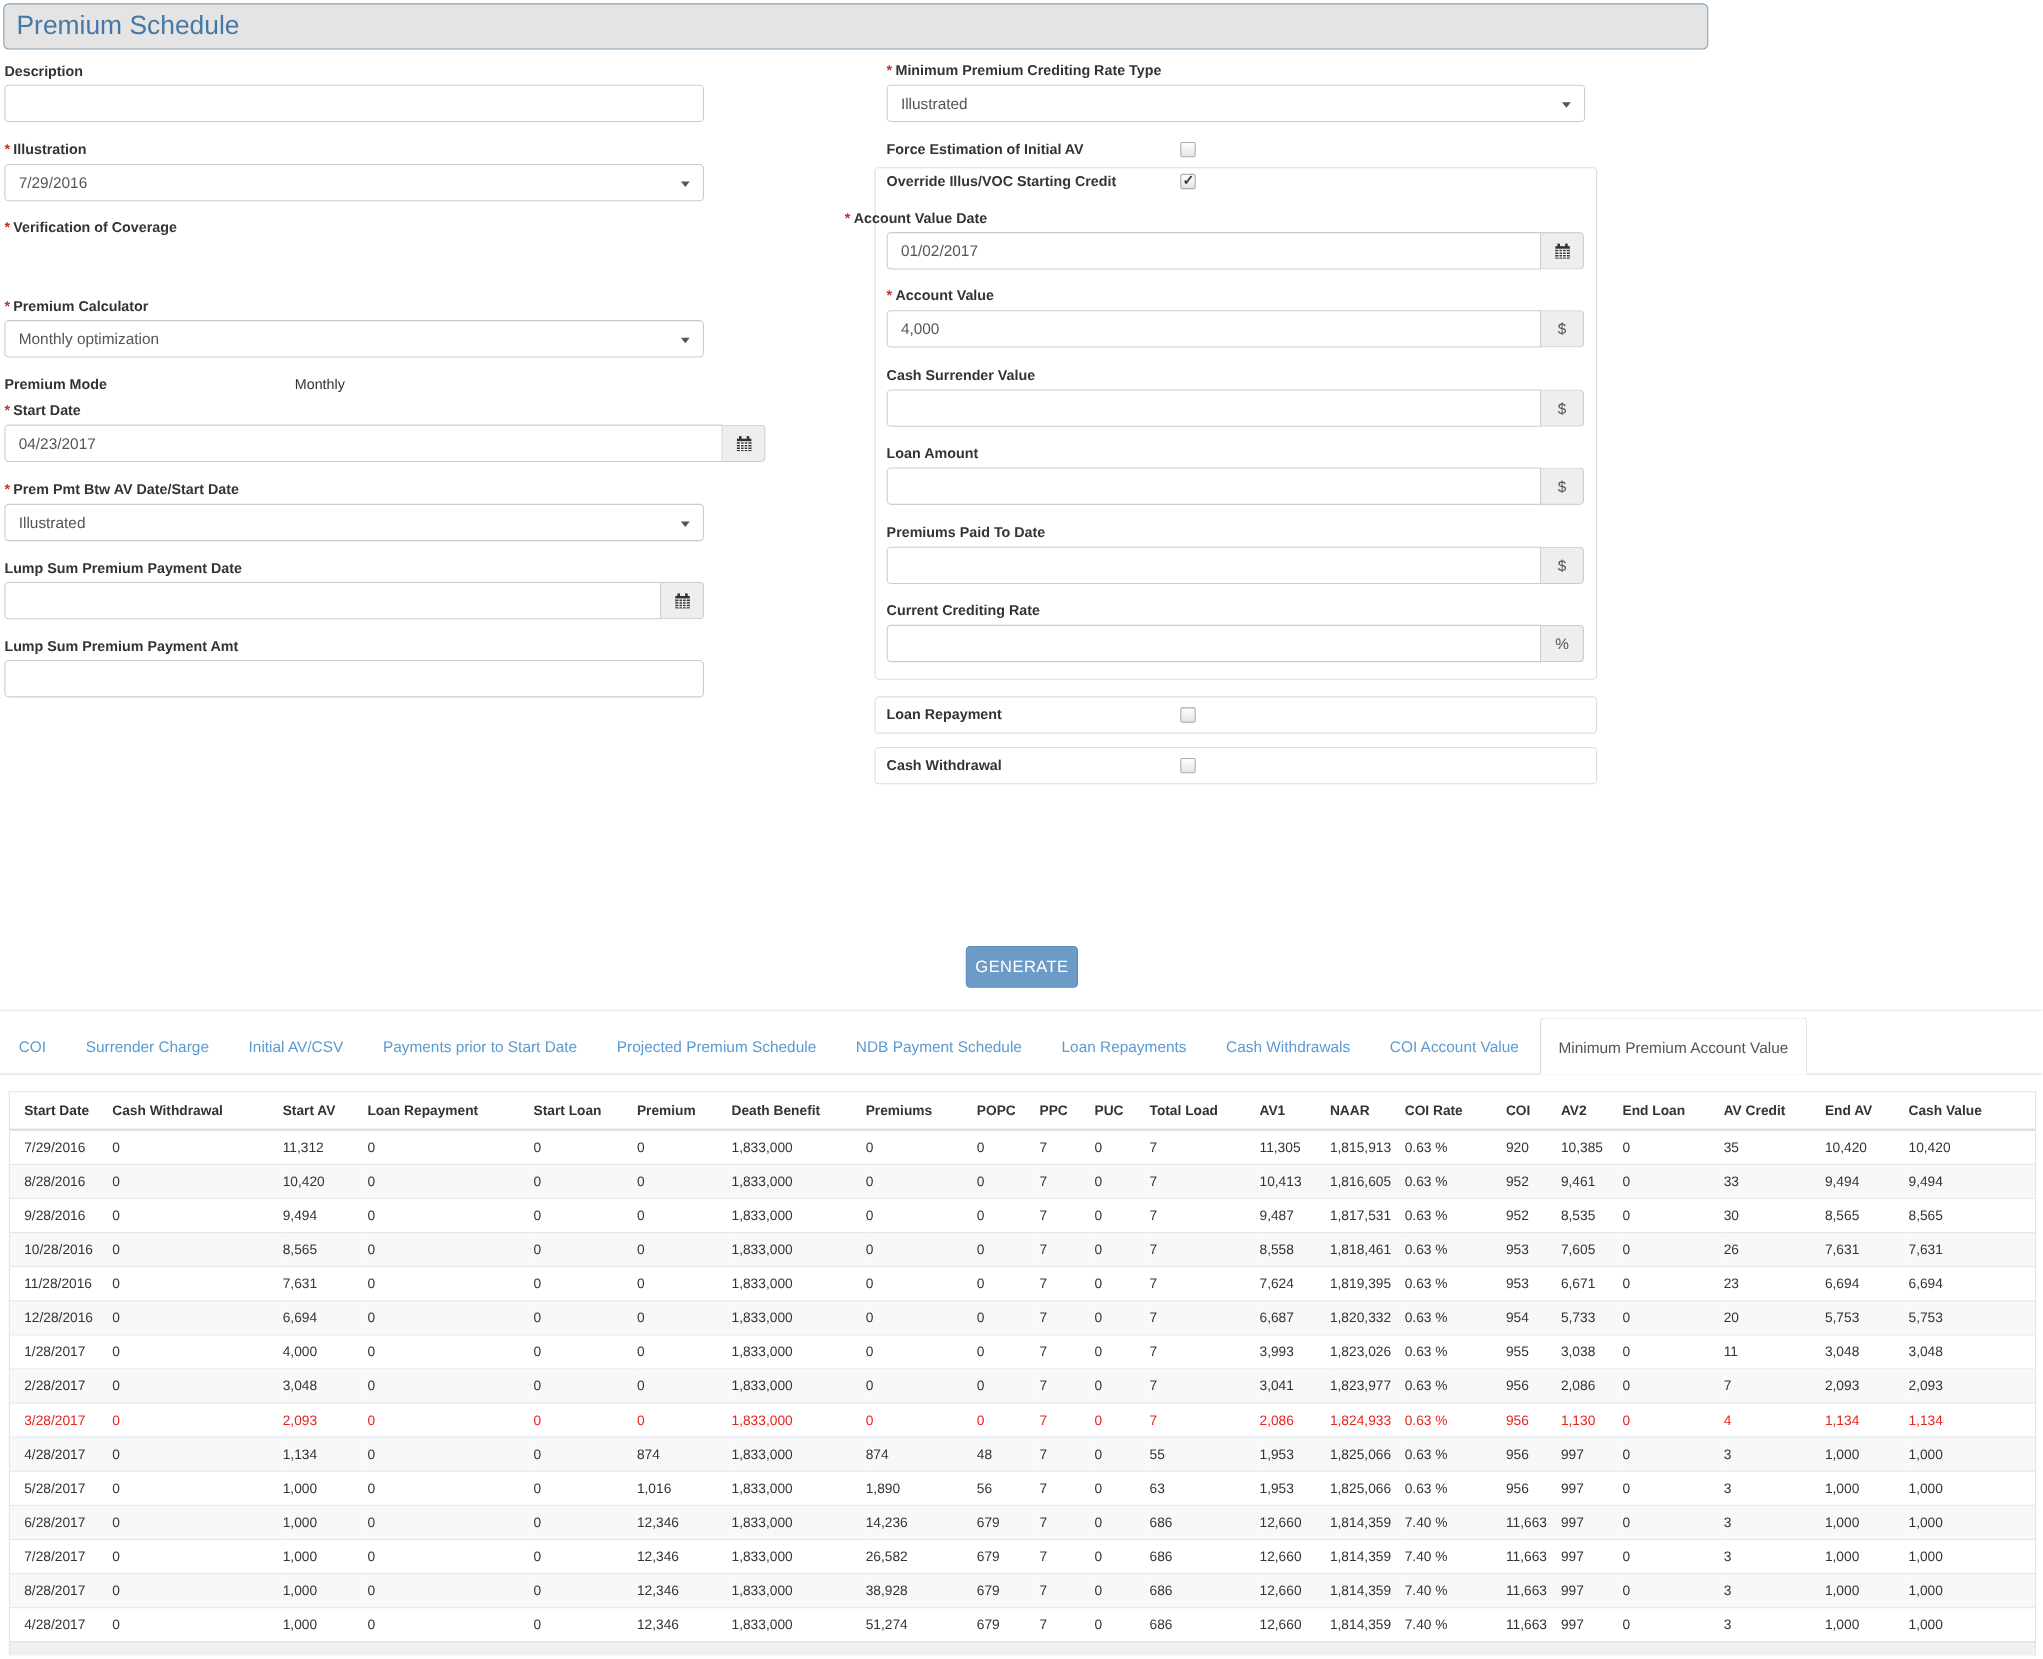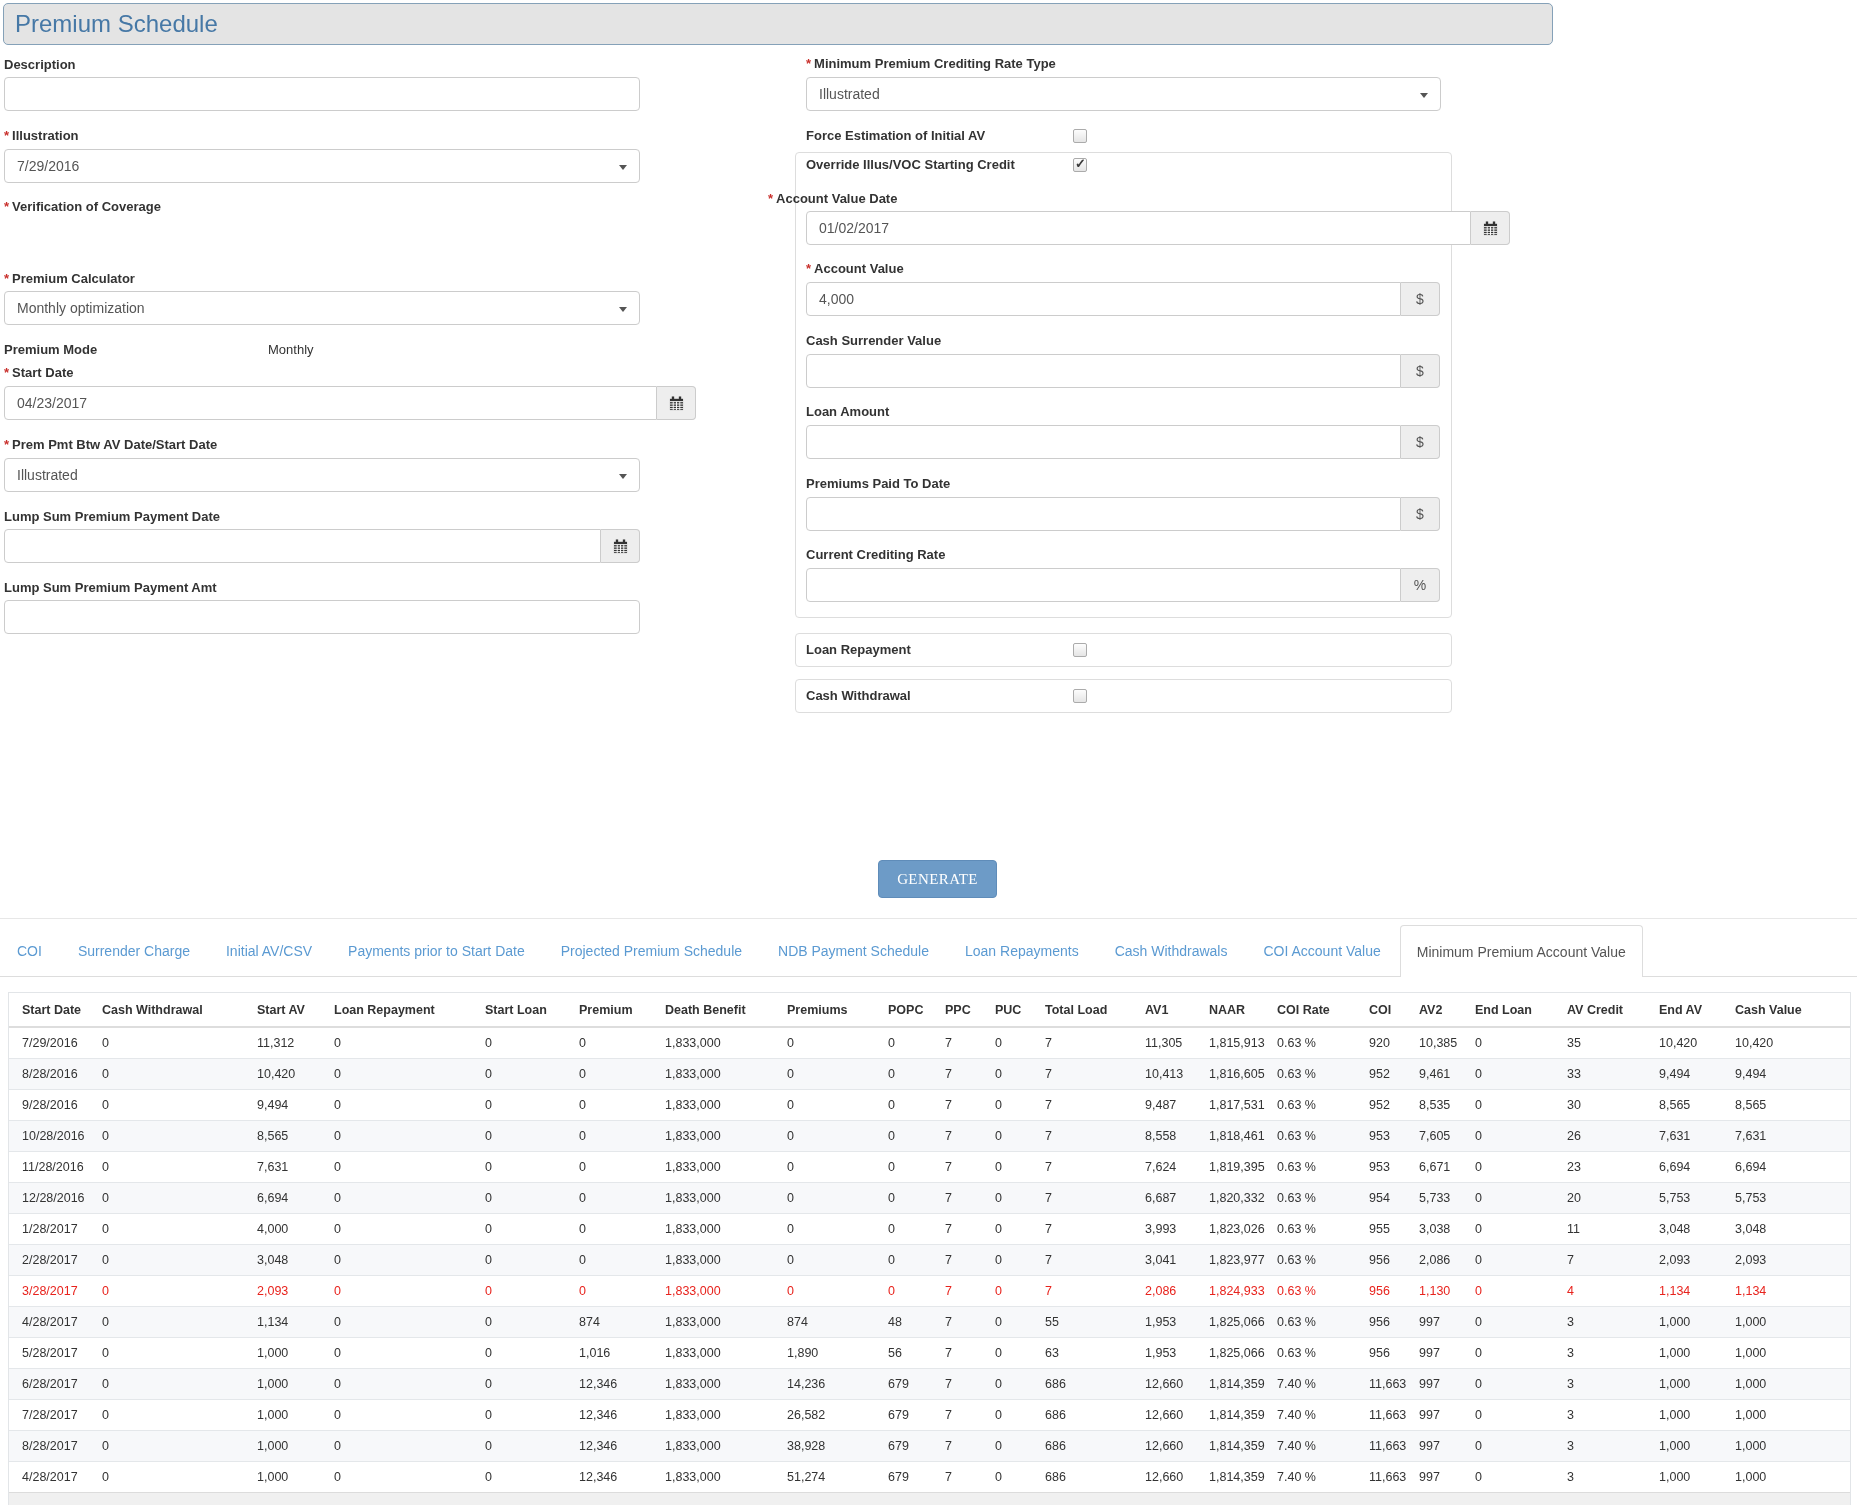--- a/index.html
+++ b/index.html
@@ -25,23 +25,23 @@
   .caret{position:absolute;right:12px;top:15px;width:0;height:0;
     border-left:4px solid transparent;border-right:4px solid transparent;border-top:5px solid #555;}
   .igroup{position:absolute;display:flex;}
   .igroup .inp{flex:1;min-width:0;border-radius:4px 0 0 4px;}
   .addon{width:39px;background:#eee;border:1px solid #ccc;border-left:0;border-radius:0 4px 4px 0;
     display:flex;align-items:center;justify-content:center;color:#555;font-size:14px;box-sizing:border-box;cursor:pointer;}
   .panel{position:absolute;border:1px solid #ddd;border-radius:4px;box-sizing:border-box;background:transparent;}
   .cb{position:absolute;width:14px;height:14px;border:1px solid #ababab;border-radius:2px;
     background:linear-gradient(#fdfdfd,#e5e5e5);cursor:pointer;box-sizing:border-box;}
   .cb.checked::after{content:"\2713";position:absolute;left:1px;top:-3px;font-size:13px;font-weight:bold;color:#3b3b3b;}
-  .gen{position:absolute;width:119px;height:38px;background:var(--c-button-bg,#6d9bc7);
+  .gen{position:absolute;width:102px;height:38px;background:var(--c-button-bg,#6d9bc7);
     border:1px solid var(--c-button-border,#5f8cb9);border-radius:4px;color:#fff;font-size:15px;
-    font-family:Liberation Serif, serif;cursor:pointer;letter-spacing:.4px;}
+    font-family:Liberation Sans, sans-serif;cursor:pointer;letter-spacing:.4px;}
   .cal-svg{display:block;}
 
   
   .divider{height:1px;background:#e7e7e7;}
   .tabs{position:relative;margin-top:6px;height:52px;display:flex;align-items:stretch;}
   .tabs::after{content:"";position:absolute;left:0;right:0;bottom:0;height:1px;background:#ddd;}
   .tab{display:flex;align-items:center;padding:0 16px;margin-right:2px;font-size:14px;
     color:var(--c-tab-link,#5b9ad2);cursor:pointer;border:1px solid transparent;
     border-radius:4px 4px 0 0;white-space:nowrap;box-sizing:border-box;}
   .tab.active{position:relative;z-index:1;background:#fff;border-color:#ddd;border-bottom:none;color:#555;cursor:default;}
@@ -148,21 +148,21 @@
 
     <div class="lbl" style="left:806px;top:128px"><span>Force Estimation of Initial AV</span></div>
     <span class="cb" style="left:1073px;top:129px"></span>
 
     <div class="panel" style="left:795px;top:152px;width:657px;height:466px"></div>
 
     <div class="lbl" style="left:806px;top:157px"><span>Override Illus/VOC Starting Credit</span></div>
     <span class="cb checked" style="left:1073px;top:158px"></span>
 
     <div class="lbl" style="left:768px;top:191px"><span class="req">*</span><span>Account Value Date</span></div>
-    <div class="igroup" style="left:806px;top:211px;width:704px">
+    <div class="igroup" style="left:806px;top:211px;width:634px">
       <input class="inp" value="01/02/2017" style="">
       <span class="addon">
         <svg class="cal-svg" width="15" height="15" viewBox="0 0 16 16">
             <rect x="1" y="3" width="14" height="12" fill="#333"></rect>
             <rect x="3" y="0.5" width="2.5" height="4" fill="#333"></rect>
             <rect x="10.5" y="0.5" width="2.5" height="4" fill="#333"></rect>
             <g stroke="#fff" stroke-width="1">
               <line x1="1" y1="6" x2="15" y2="6"></line>
               <line x1="1" y1="8.5" x2="15" y2="8.5"></line>
               <line x1="1" y1="11" x2="15" y2="11"></line>

